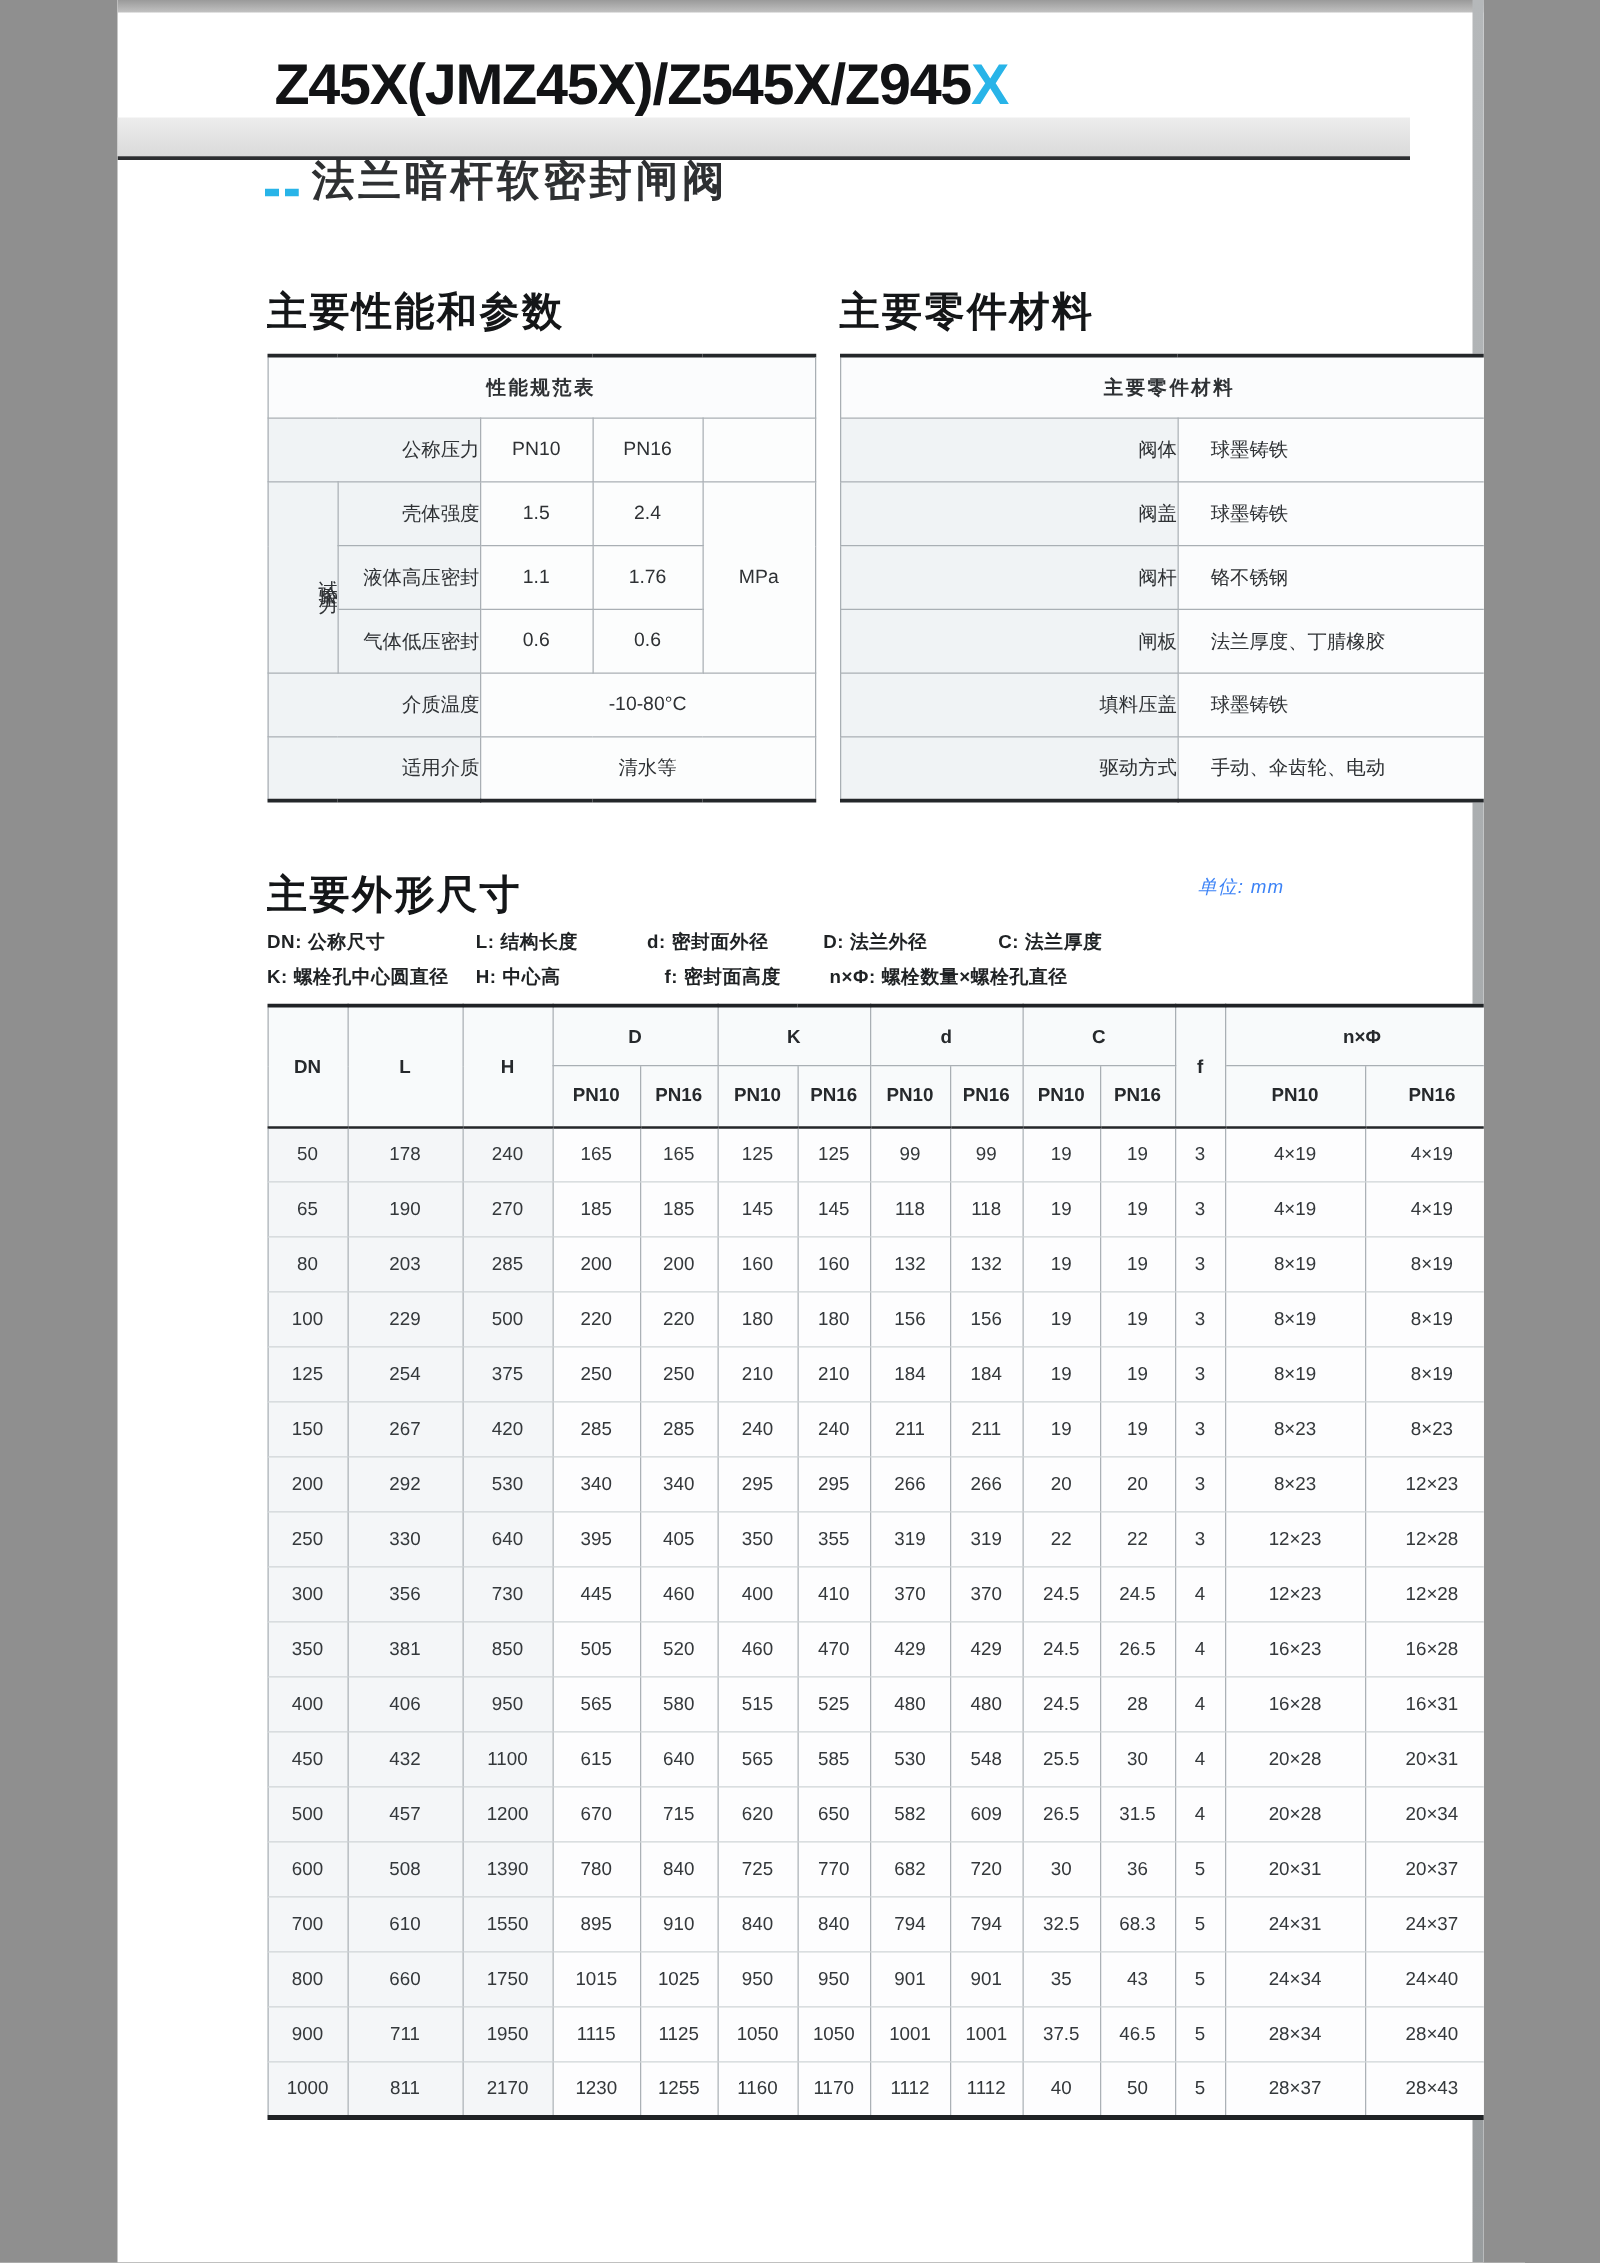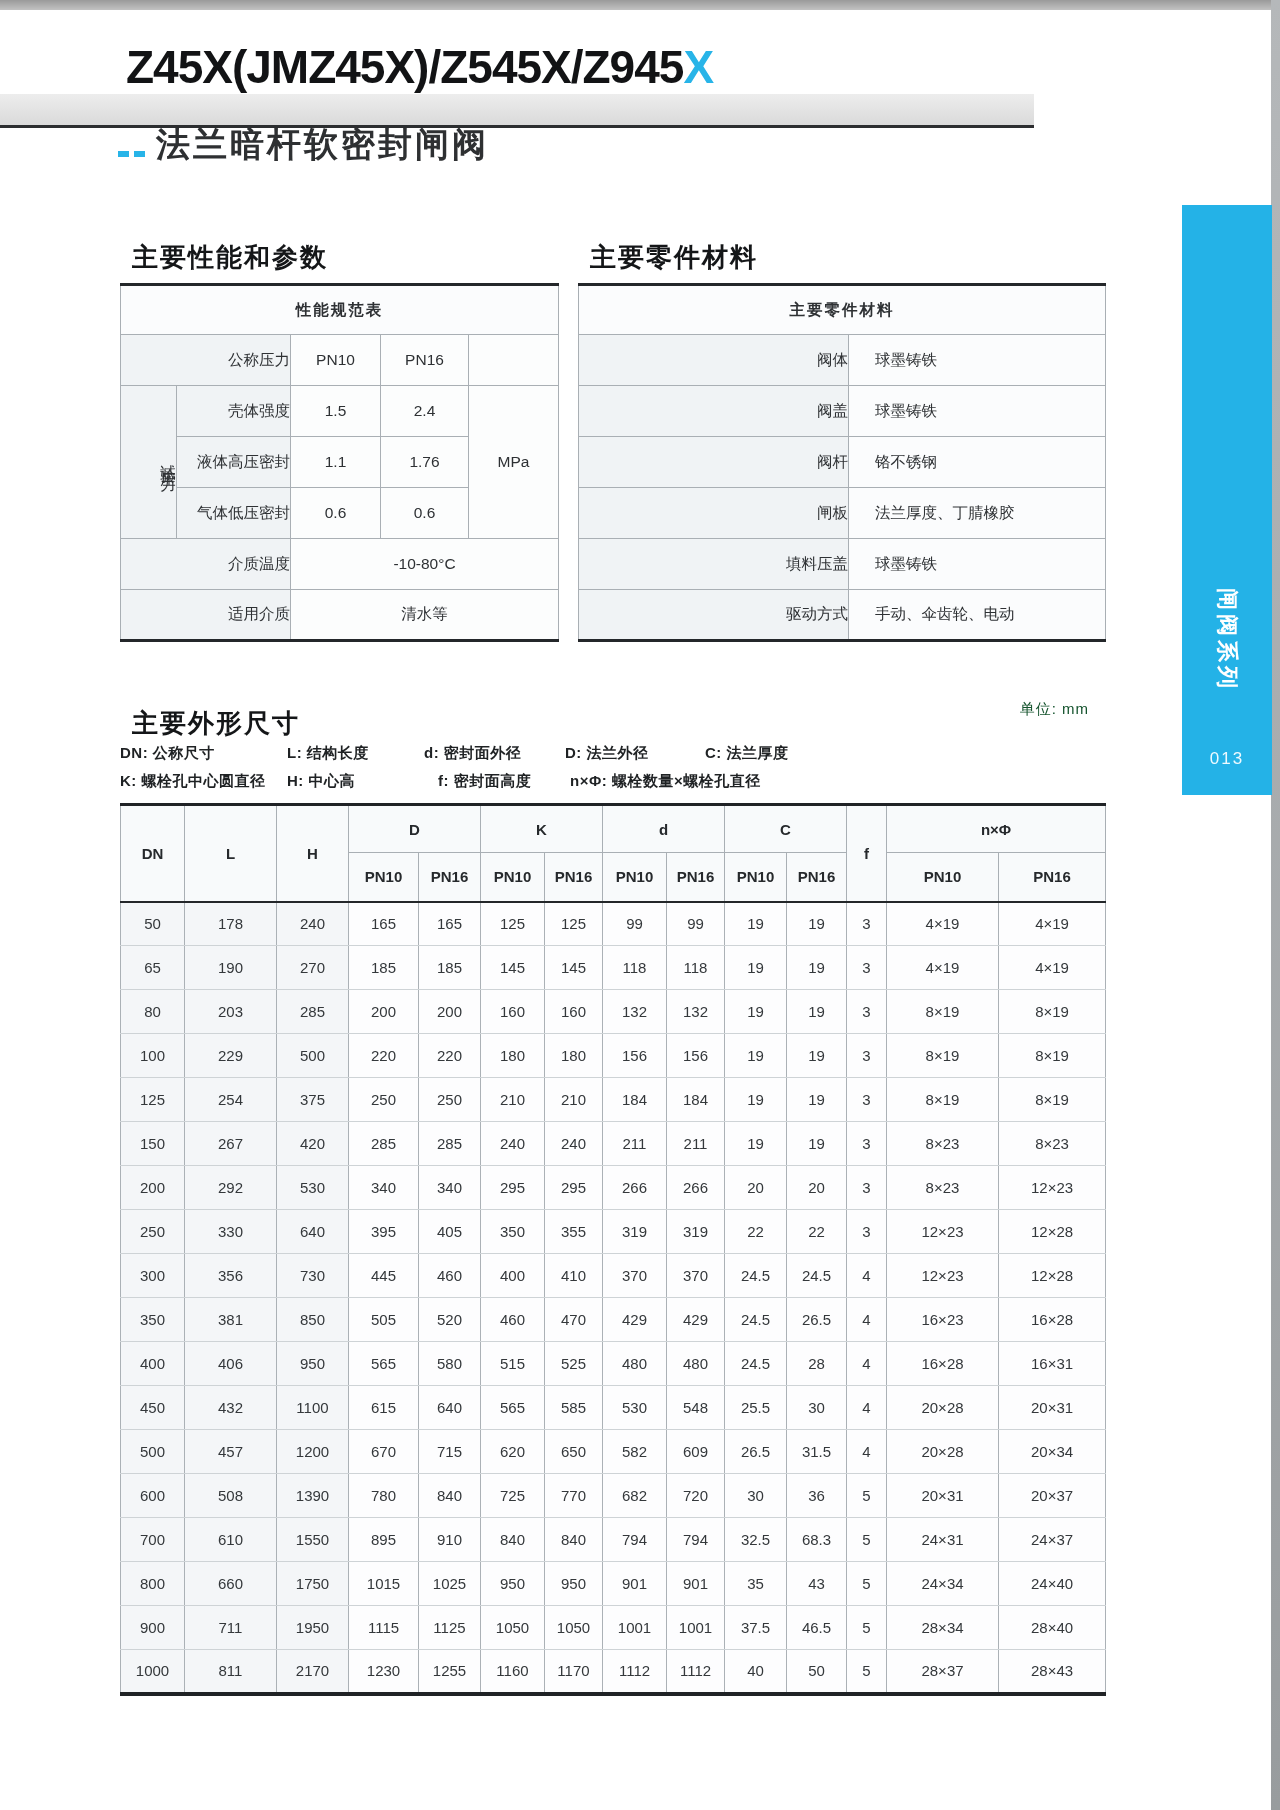--- a/index.html
+++ b/index.html
@@ -1,38 +1,38 @@
 <!DOCTYPE html>
 <html><head>
 <meta charset="utf-8">
 <style>
   html,body { margin:0; padding:0; background:#8f8f8f; }
   .page {
-    position:relative; width:1280px; height:1810px; background:#ffffff;
+    position:relative; width:1093px; height:1810px; background:#ffffff;
     font-family:"Liberation Sans","DejaVu Sans",sans-serif; overflow:hidden;
     margin:0 auto;
   }
   .top-strip { position:absolute; left:0; top:0; width:100%; height:10px;
     background:linear-gradient(#9a9a9a,#c2c2c2); }
   .right-strip { position:absolute; right:0; top:0; width:9px; height:100%;
     background:linear-gradient(180deg,#b5b8ba,#989c9e); }
 
   .title { position:absolute; left:126px; top:40px; margin:0;
     font-size:46px; font-weight:800; letter-spacing:-1px; color:#121315; white-space:nowrap; }
   .title .accent { color:#28b4e8; }
 
   .band { position:absolute; left:0; top:94px; width:1034px; height:31px;
     background:linear-gradient(#ededed,#dadada); border-bottom:3px solid #2c2e30; }
 
   .subtitle-dash { position:absolute; left:118px; top:151px; width:27px; height:6px;
     background:linear-gradient(to right,#28b4e8 0 11px,transparent 11px 16px,#28b4e8 16px 27px); }
   .subtitle { position:absolute; left:156px; top:122px; margin:0;
     font-size:34px; font-weight:700; letter-spacing:3px; color:#2e3032; white-space:nowrap; }
 
-  .sec { position:absolute; margin:12px; font-size:26px; font-weight:800;
+  .sec { position:absolute; margin:0; font-size:32px; font-weight:800;
     letter-spacing:2px; color:#141618; white-space:nowrap; }
   .sec1 { left:120px; top:228px; }
   .sec2 { left:578px; top:228px; }
   .sec3 { left:120px; top:694px; }
 
   .tbl { position:absolute; border-collapse:collapse; table-layout:fixed; background:#fff; }
   .tbl td { border:1px solid #a9afb4; font-size:15.5px; text-align:center;
     vertical-align:middle; color:#2e3134; background:#fcfdfd; padding:0; }
   .tbl td.lbl { background:#f0f3f5;text-align:right; }
   .tbl tr.hrow td { background:#fbfcfd; font-weight:600; letter-spacing:2px; }
@@ -41,22 +41,22 @@
     border-top:3px solid #24272a; border-bottom:3px solid #24272a; }
   .perf tr { height:51px; } .perf tr.hrow { height:50px;padding-left:36px; }
   .vtext { writing-mode:vertical-rl; text-orientation:upright; letter-spacing:4px;
     display:inline-block; line-height:1.05; font-size:15.5px; }
 
   .mat { left:578px; top:283px; width:527px;
     border-top:3px solid #24272a; border-bottom:3px solid #24272a; }
   .mat tr { height:51px; } .mat tr.hrow { height:50px; }
   .mat td.val { text-align:left; padding-left:26px; background:#fbfcfd; }
 
-  .unit-note { position:absolute; top:700px; right:191px; font-size:15px;
-    color:#14532d; letter-spacing:1px; }
+  .unit-note { position:absolute; top:700px; right:159px; font-size:15px;
+    color:#3b82f6; letter-spacing:1px;font-style:italic; }
 
   .legend { position:absolute; left:120px; width:930px; height:20px; }
   .legend span { position:absolute; top:0; font-size:15px; font-weight:700;
     color:#1f2224; white-space:nowrap; letter-spacing:0.5px; }
   .l1 { top:744px; } .l2 { top:772px; }
   .l1 span:nth-child(1){left:0;} .l1 span:nth-child(2){left:167px;}
   .l1 span:nth-child(3){left:304px;} .l1 span:nth-child(4){left:445px;}
   .l1 span:nth-child(5){left:585px;}
   .l2 span:nth-child(1){left:0;} .l2 span:nth-child(2){left:167px;}
   .l2 span:nth-child(3){left:318px;} .l2 span:nth-child(4){left:450px;}

